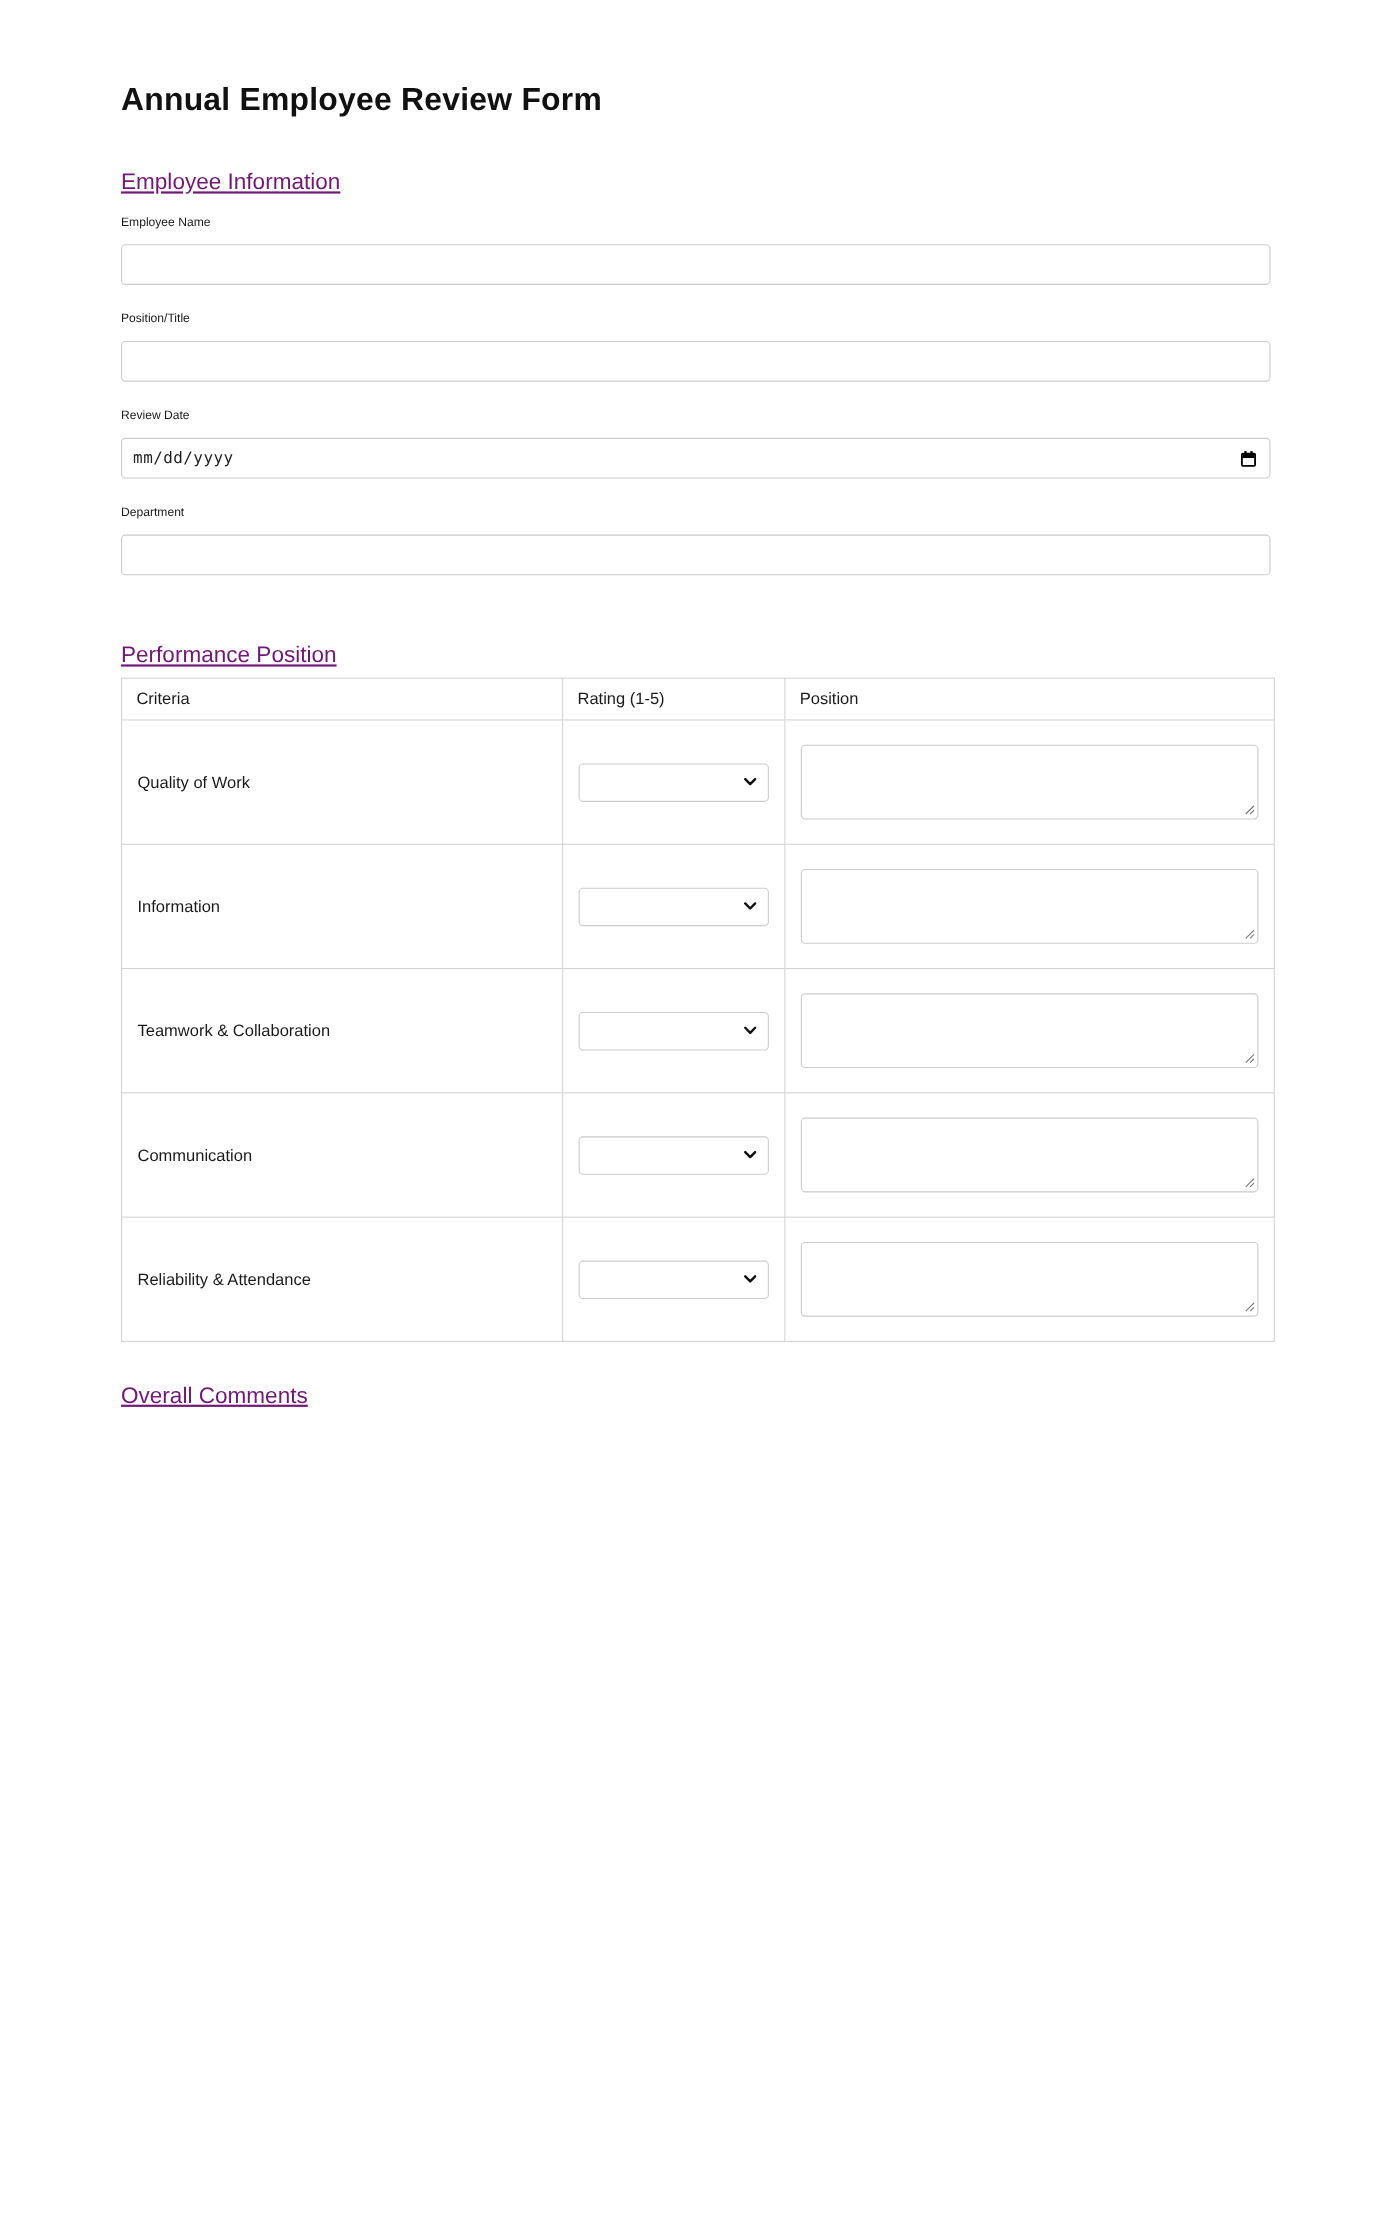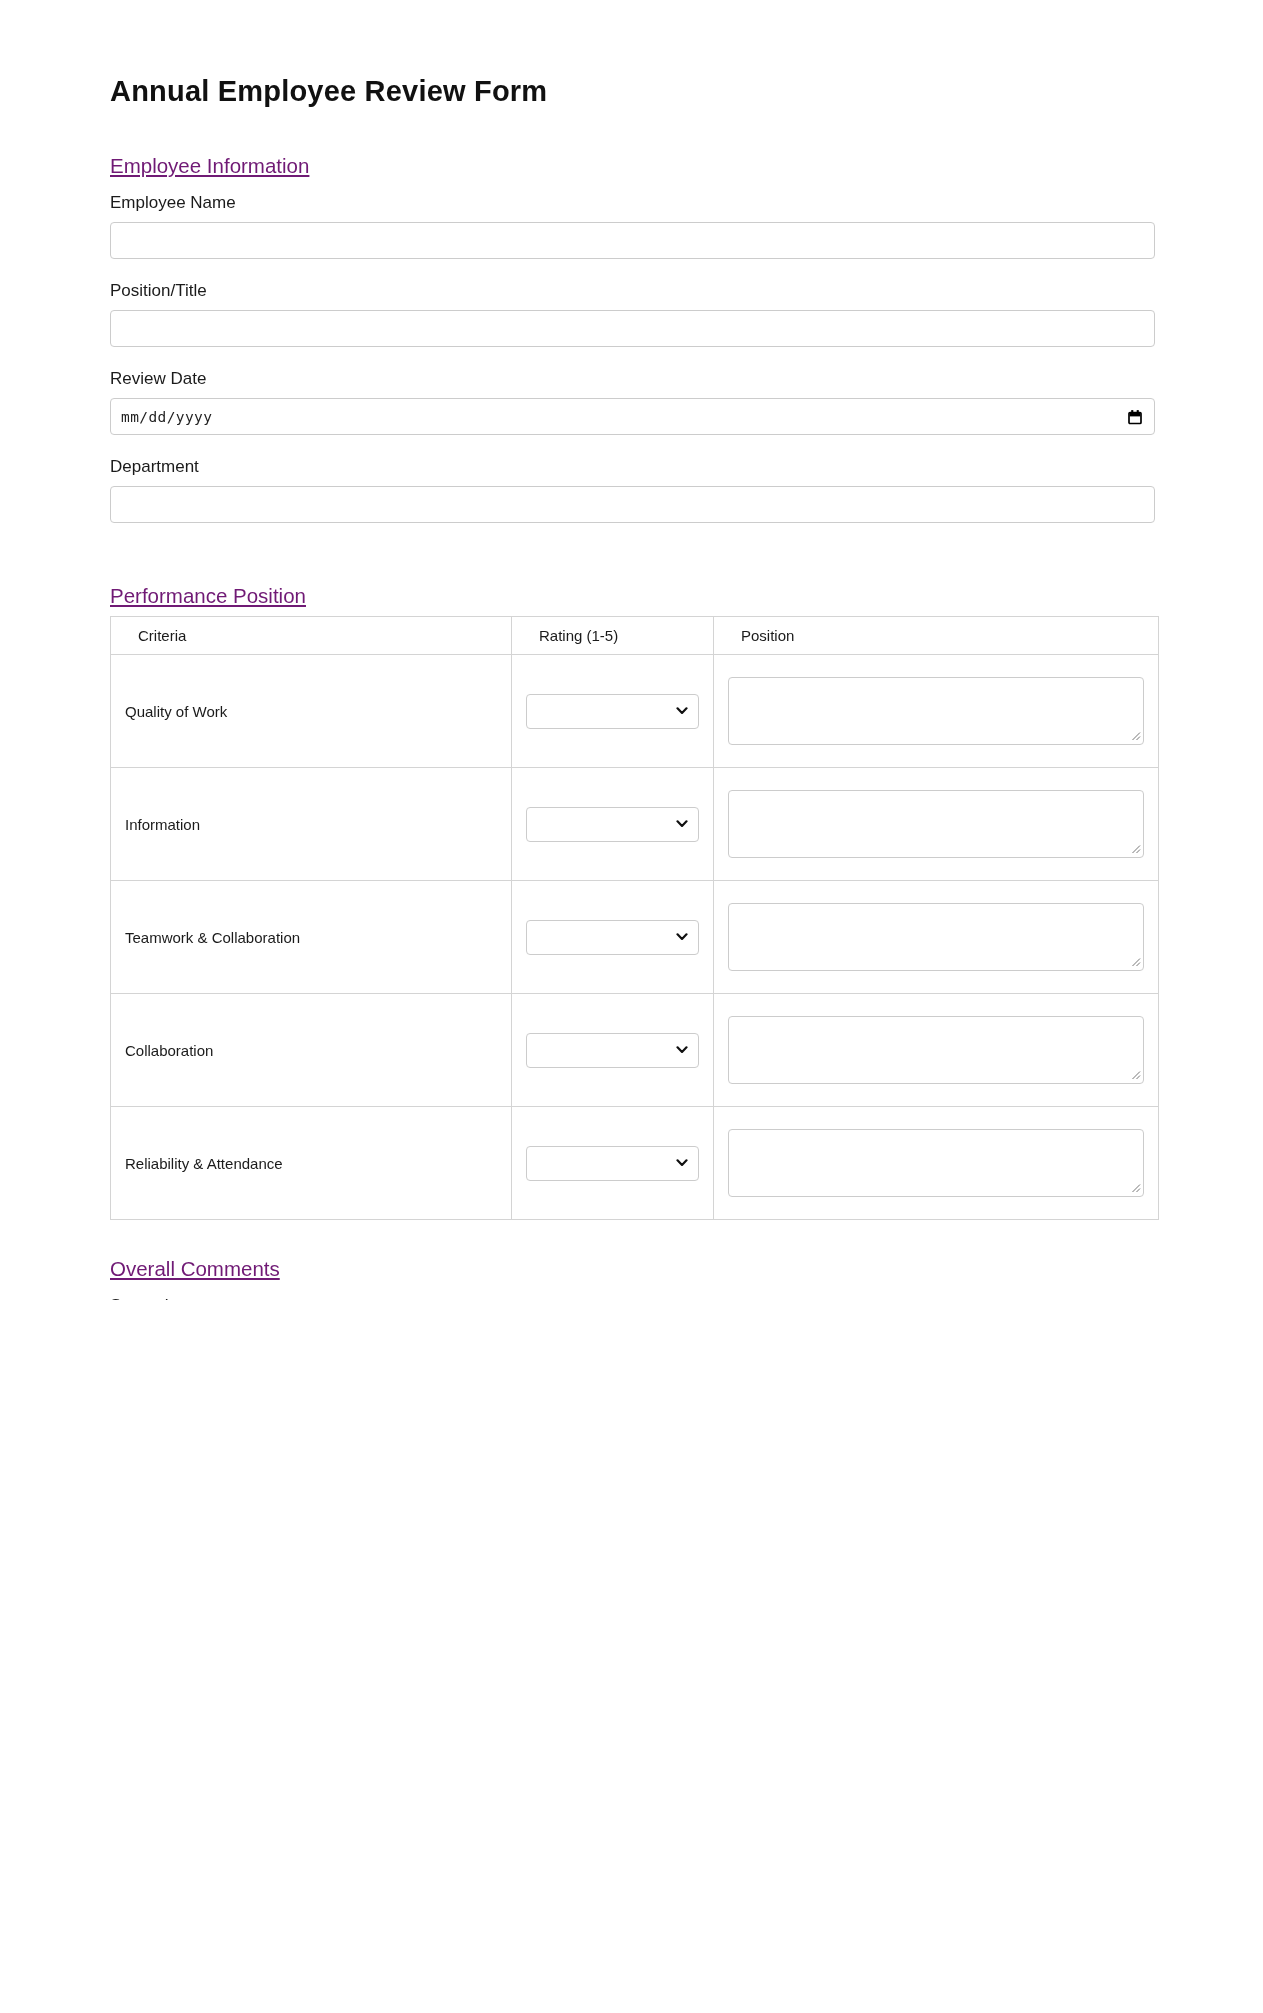--- a/index.html
+++ b/index.html
@@ -22,21 +22,21 @@
   h2.section-heading {
     font-size: 20.5px; font-weight: 400; line-height: 25px;
     margin: 45px 0 0; color: #701a75; text-decoration: underline;
   }
   #performance-heading { margin-top: 60px; }
   #overall-heading { margin-top: 36px; }
 
   .fields { margin-top: 16px; }
   .field + .field { margin-top: 23px; }
   label.field-label {
-    display: block; font-size: 17px; line-height: 17px;
+    display: block; font-size: 11px; line-height: 17px;
     margin-bottom: 11px; color: #1b1b1b;
   }
   .input-wrap { position: relative; }
   input.text-input {
     display: block; width: 100%; height: 37px;
     border: 1px solid #cccccc; border-radius: 4px;
     padding: 0 10px; font-family: "Liberation Sans", sans-serif;
     font-size: 15px; color: #1b1b1b; background: #fff; outline: none;
   }
   input.date-input {
@@ -49,21 +49,21 @@
     width: 16px; height: 16px; line-height: 0; cursor: pointer;
   }
 
   table.criteria-table {
     border-collapse: collapse; width: 1048px; margin-top: 8px;
     table-layout: fixed; background: #fff;
   }
   table.criteria-table th, table.criteria-table td { border: 1px solid #d4d4d4; }
   table.criteria-table th {
     font-weight: 400; text-align: left; font-size: 15px;
-    padding: 10px 27px; color: #1b1b1b;
+    padding: 10px 13px; color: #1b1b1b;
   }
   table.criteria-table td {
     padding: 22px 14px; vertical-align: middle; font-size: 15px;
   }
   .criteria-label { font-size: 15px; color: #1b1b1b; }
 
   .select-wrap { position: relative; }
   select.rating-select {
     width: 100%; height: 35px;
     -webkit-appearance: none; -moz-appearance: none; appearance: none;
@@ -224,21 +224,21 @@
           <svg width="10" height="10" viewBox="0 0 10 10">
             <path d="M9 1.5 L1.5 9 M9 5.5 L5.5 9" stroke="#777" stroke-width="1" fill="none"></path>
           </svg>
         </span>
       </div>
     </td>
   </tr>
 
   <tr>
     <td>
-      <span class="criteria-label">Collaboration</span>
+      <span class="criteria-label">Communication</span>
     </td>
     <td>
       <div class="select-wrap">
         <select class="rating-select"><option value=""></option></select>
         <span class="chevron-wrap">
           <svg width="12" height="8" viewBox="0 0 12 8">
             <path d="M1.5 1.3 L6 5.9 L10.5 1.3" fill="none" stroke="#111" stroke-width="2.2" stroke-linecap="round" stroke-linejoin="round"></path>
           </svg>
         </span>
       </div>

